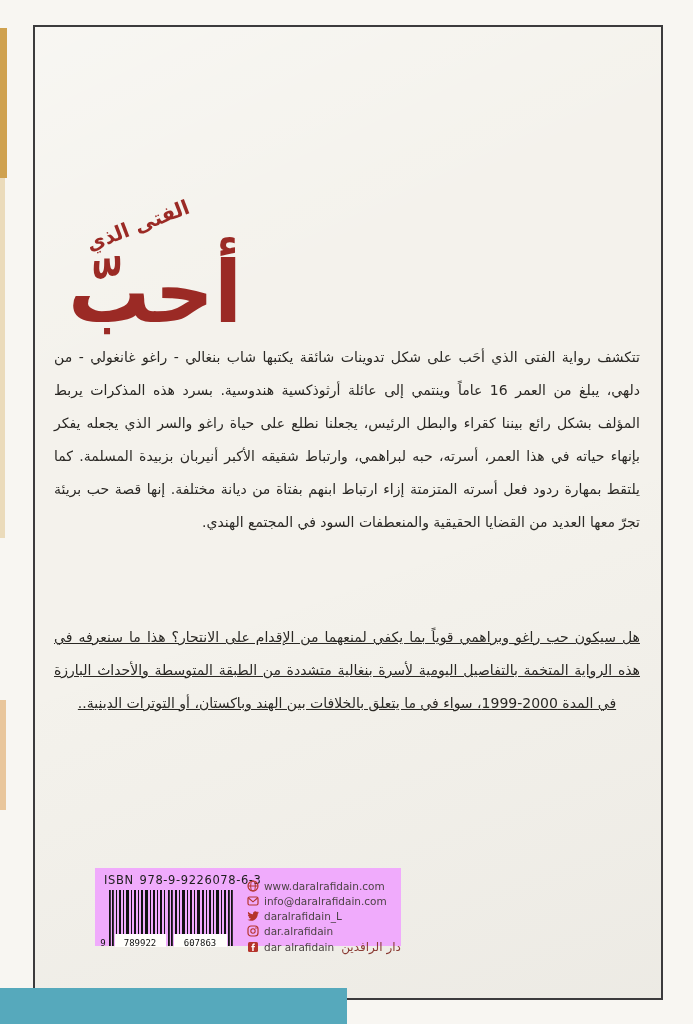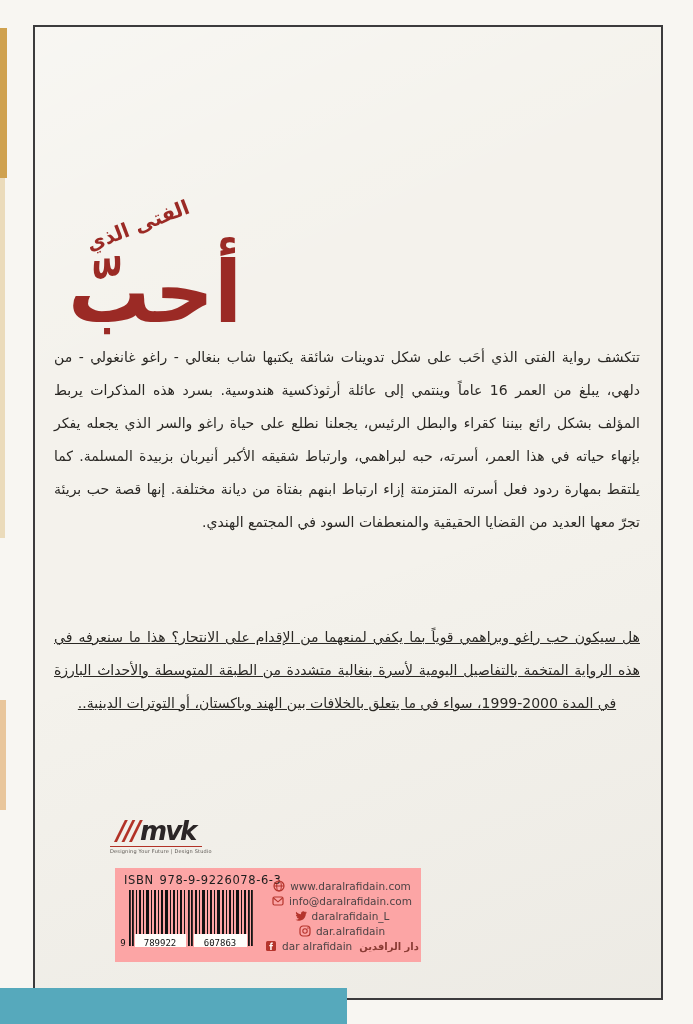--- a/index.html
+++ b/index.html
@@ -51,31 +51,31 @@
   .logo{position:absolute;left:100px;top:818px;width:112px;text-align:center;z-index:3;color:#2b2627;}
   .logo-mark{font-size:26px;font-weight:700;font-style:italic;letter-spacing:-2px;line-height:1;white-space:nowrap;}
   .logo-slashes{color:#b23227;margin-right:1px;}
   .logo-tagline{
     display:block;margin:2px 10px 0 10px;padding-top:1px;
     border-top:1px solid #b23227;
     font-size:5px;color:#5a5550;letter-spacing:.2px;white-space:nowrap;font-style:normal;
   }
 
   
-  .pub-panel{position:absolute;left:95px;top:868px;width:306px;height:94px;background:#fca5a5;z-index:3;margin-left:20px;}
+  .pub-panel{position:absolute;left:95px;top:868px;width:306px;height:78px;background:#f0abfc;z-index:3;}
   .isbn-line{position:absolute;left:9px;top:5px;font-size:11.5px;color:#1d1d1d;letter-spacing:.6px;white-space:nowrap;}
   .isbn-line .num{margin-left:6px;}
   .barcode{position:absolute;left:4px;top:21px;width:140px;height:64px;}
   .barcode svg{display:block;width:100%;height:100%;}
   .barcode text{font-family:"DejaVu Sans Mono",monospace;font-size:9px;fill:#111;}
 
-  .contacts{position:absolute;left:152px;top:12px;width:150px;display:flex;flex-direction:column;gap:3px;align-items:center;}
+  .contacts{position:absolute;left:152px;top:12px;width:150px;display:flex;flex-direction:column;gap:3px;}
   .contact-row{display:flex;align-items:center;gap:5px;font-size:10.5px;color:#4c4345;white-space:nowrap;}
   .contact-row svg{flex:0 0 auto;display:block;}
-  .contact-ar{font-size:10px;color:#8a3b34;direction:rtl;padding-left:2px;font-weight:bold;}
+  .contact-ar{font-size:12px;color:#8a3b34;direction:rtl;padding-left:2px;}
 
   
   .teal{position:absolute;left:0;top:988px;width:347px;height:36px;background:#56a9bc;z-index:6;}
 </style>
 </head>
 <body>
 
 <div class="scan">
 
   <div class="edge-strip s1"></div>
@@ -85,24 +85,20 @@
   <div class="frame"></div>
 
   <div class="title-block">
     <span class="title-pre">الفتى الذي</span>
     <span class="title-main">أحبّ</span>
   </div>
 
   <p class="synopsis p1">تتكشف رواية الفتى الذي أحَب على شكل تدوينات شائقة يكتبها شاب بنغالي - راغو غانغولي - من دلهي، يبلغ من العمر 16 عاماً وينتمي إلى عائلة أرثوذكسية هندوسية. بسرد هذه المذكرات يربط المؤلف بشكل رائع بيننا كقراء والبطل الرئيس، يجعلنا نطلع على حياة راغو والسر الذي يجعله يفكر بإنهاء حياته في هذا العمر، أسرته، حبه لبراهمي، وارتباط شقيقه الأكبر أنيربان بزبيدة المسلمة. كما يلتقط بمهارة ردود فعل أسرته المتزمتة إزاء ارتباط ابنهم بفتاة من ديانة مختلفة. إنها قصة حب بريئة تجرّ معها العديد من القضايا الحقيقية والمنعطفات السود في المجتمع الهندي.</p>
   <p class="synopsis p2">هل سيكون حب راغو وبراهمي قوياً بما يكفي لمنعهما من الإقدام على الانتحار؟ هذا ما سنعرفه في هذه الرواية المتخمة بالتفاصيل اليومية لأسرة بنغالية متشددة من الطبقة المتوسطة والأحداث البارزة في المدة 2000-1999، سواء في ما يتعلق بالخلافات بين الهند وباكستان، أو التوترات الدينية..</p>
 
-  <div class="logo">
-    <span class="logo-mark"><span class="logo-slashes">///</span><span>mvk</span></span>
-    <span class="logo-tagline">Designing Your Future | Design Studio</span>
-  </div>
 
   <div class="pub-panel">
     <div class="isbn-line">
       <span>ISBN</span><span class="num">978-9-9226078-6-3</span>
     </div>
 
     <div class="barcode">
       <svg viewBox="0 0 140 62">
         <g fill="#131313">
           <rect x="10" y="0" width="1.8" height="56"></rect>

